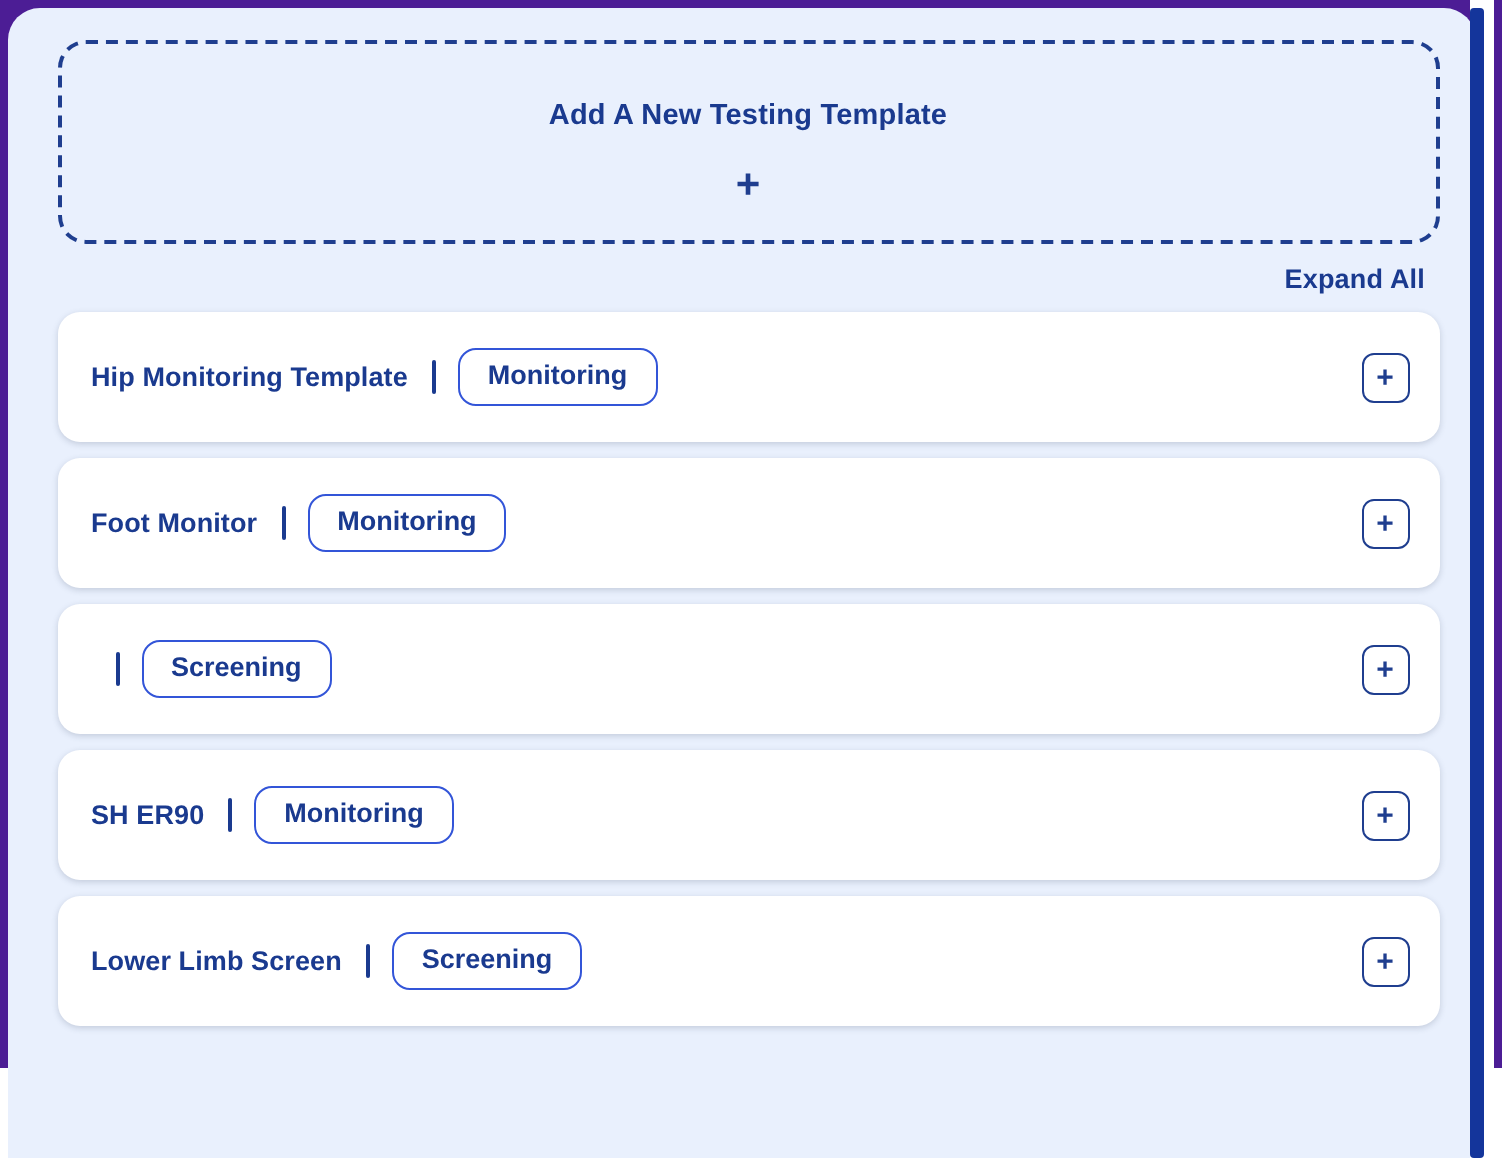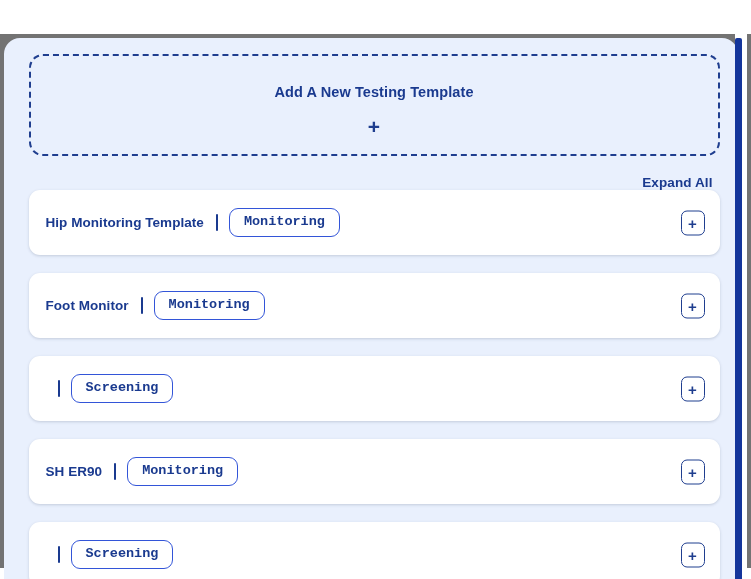--- a/index.html
+++ b/index.html
@@ -9,22 +9,21 @@
     height: 579px;
     background: #ffffff;
     font-family: "Liberation Sans", sans-serif;
     overflow: hidden;
   }
 
   #app {
     position: relative;
     width: 751px;
     height: 534px;
-    background: #737373;
-    margin-top: 34px;
+    background: #4c1d95;
   }
 
   
   .panel {
     position: absolute;
     left: 4px;
     top: 4px;
     width: 734px;
     height: 600px;
     background: #e9f0fd;
@@ -65,39 +64,39 @@
     line-height: 21px;
     color: #1f3e8f;
   }
 
   
   .expand-row {
     width: 691px;
     margin: 0 auto;
     height: 34px;
     display: flex;
-    align-items: flex-end;
+    align-items: center;
     justify-content: flex-end;
     padding-right: 7px;
   }
   .expand-all {
     font-size: 13.5px;
     font-weight: bold;
     color: #1a3a8f;
     cursor: pointer;
     letter-spacing: 0.1px;
   }
 
   
   .template-list {
     width: 691px;
     margin: 0 auto;
     display: flex;
     flex-direction: column;
-    gap: 18px;
+    gap: 8px;
   }
 
   .template-card {
     position: relative;
     height: 65px;
     background: #ffffff;
     border-radius: 11px;
     box-shadow: 0 1px 3px rgba(60, 72, 100, 0.22);
     display: flex;
     align-items: center;
@@ -126,21 +125,20 @@
     border: 1.6px solid #3355d8;
     border-radius: 9px;
     background: #ffffff;
     color: #1a3a8f;
     font-size: 13.5px;
     font-weight: bold;
     padding: 6px 14px 7px 14px;
     line-height: 1;
     white-space: nowrap;
     cursor: pointer;
-    font-family: Liberation Mono, monospace;
   }
 
   .card-expand-btn {
     position: absolute;
     right: 15px;
     top: 50%;
     transform: translateY(-50%);
     width: 24px;
     height: 25px;
     border: 1.6px solid #1f3e8f;
@@ -217,20 +215,21 @@
       </div>
 
       <div class="template-card">
         <span class="card-title">SH ER90</span>
         <span class="card-sep"></span>
         <span class="card-badge">Monitoring</span>
         <button class="card-expand-btn">+</button>
       </div>
 
       <div class="template-card">
+        <span class="card-title">Lower Limb Screen</span>
         <span class="card-sep"></span>
         <span class="card-badge">Screening</span>
         <button class="card-expand-btn">+</button>
       </div>
 
     </div>
   </div>
 
   <div class="scrollbar-track">
     <div class="scrollbar-thumb"></div>

